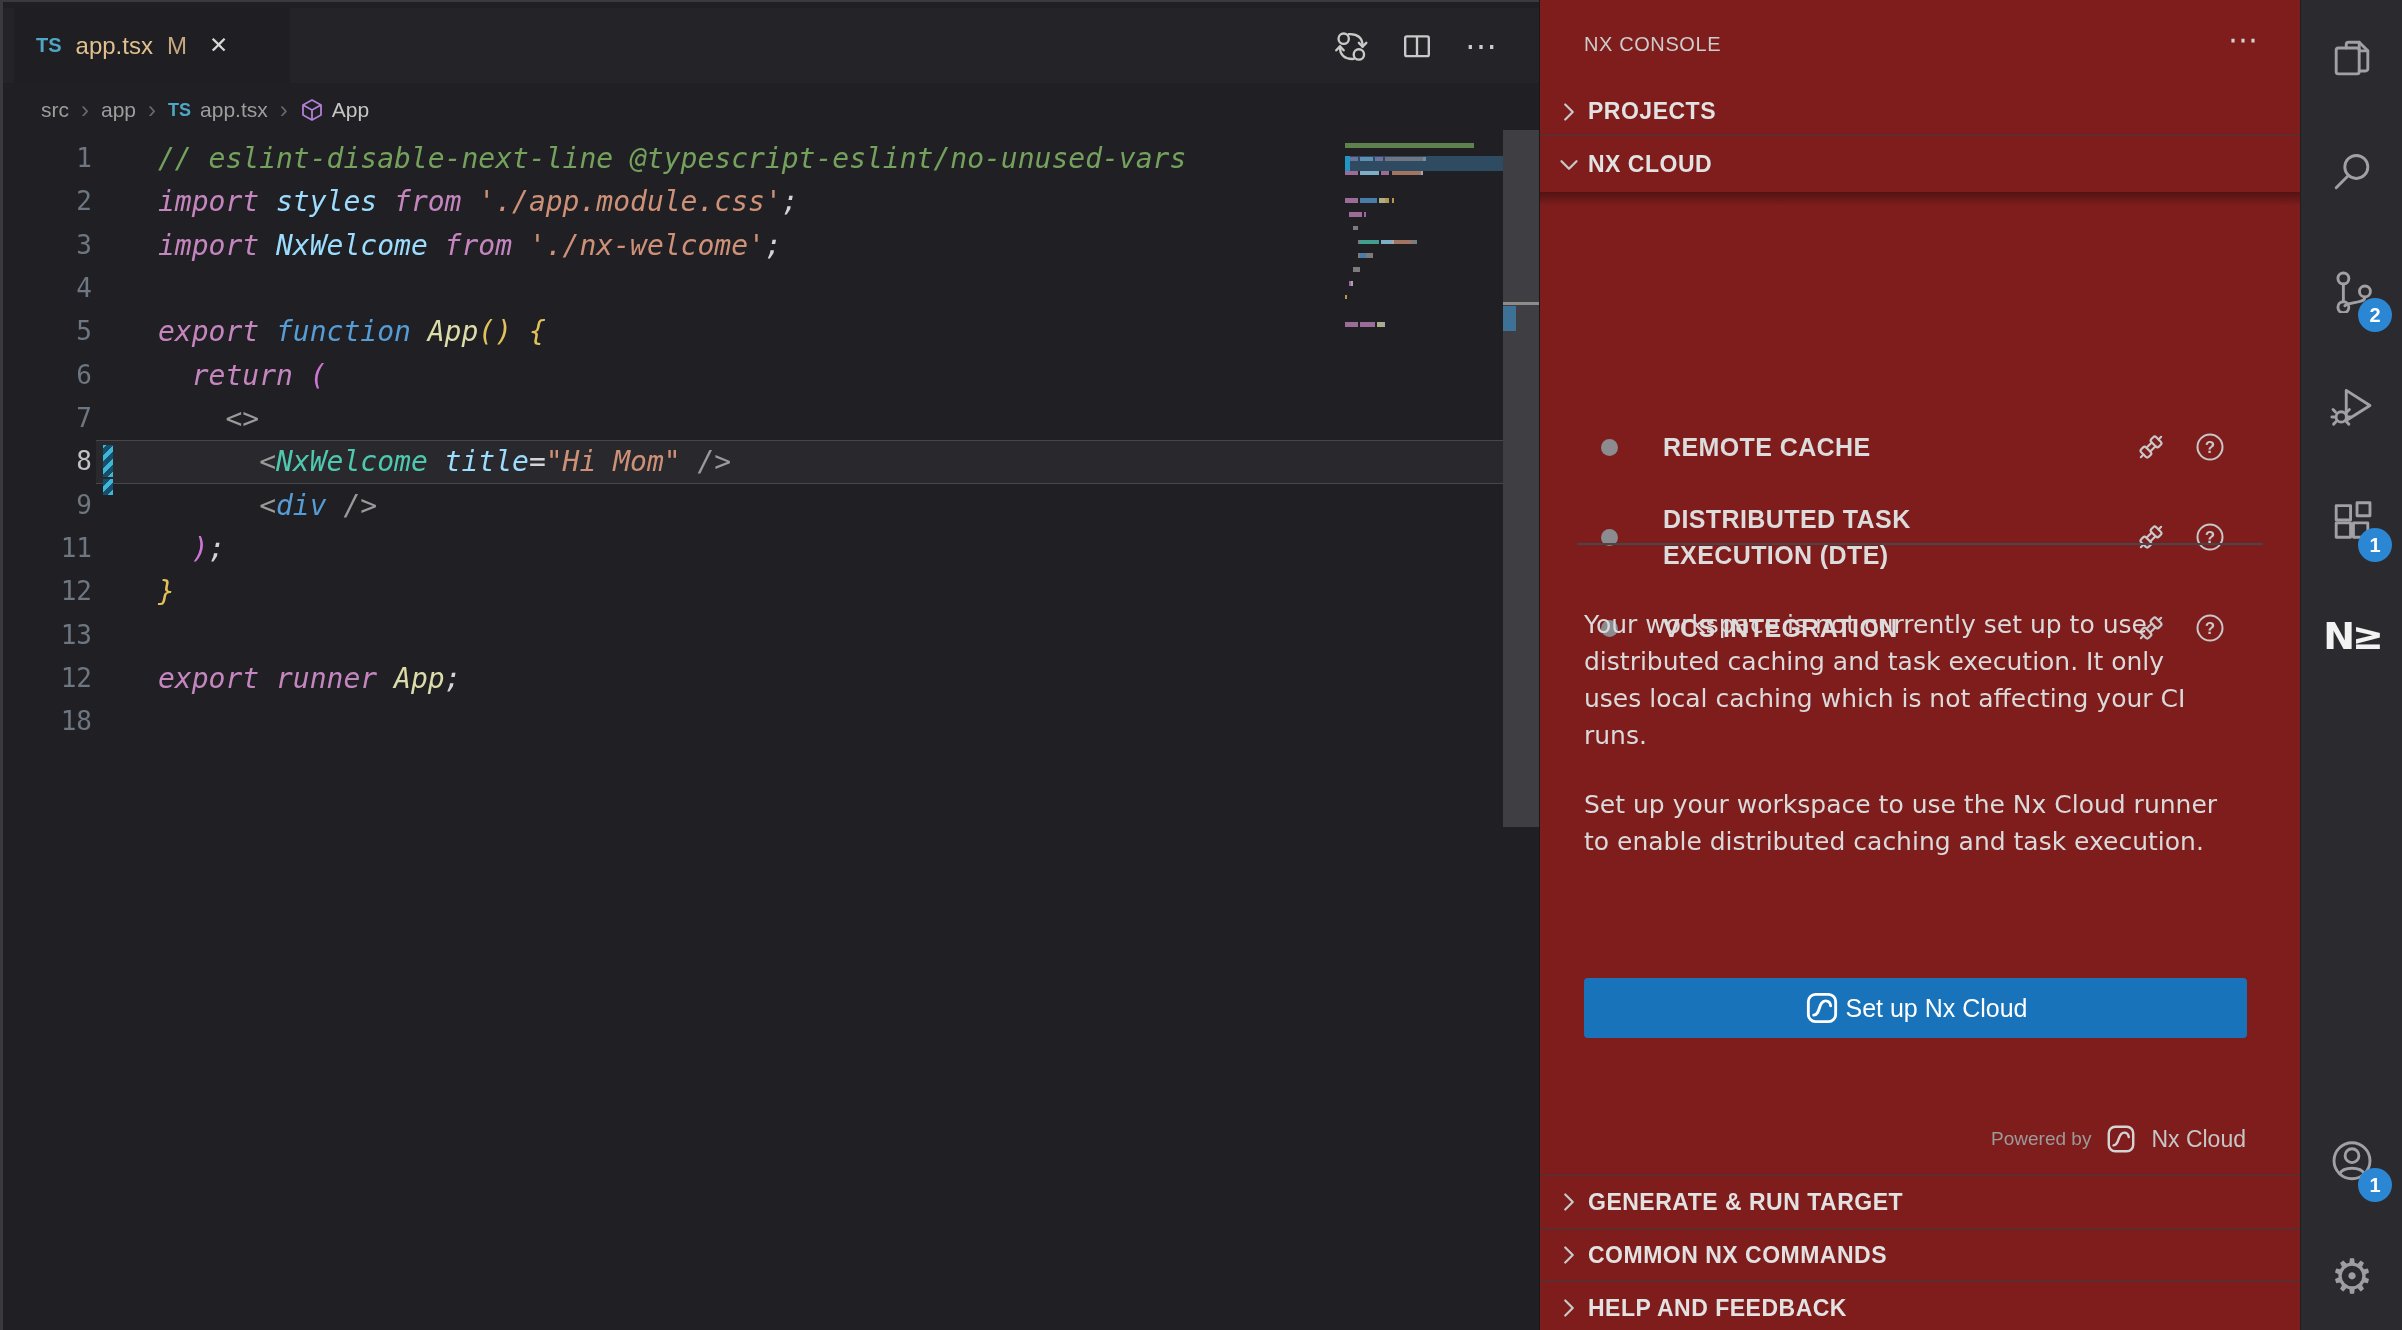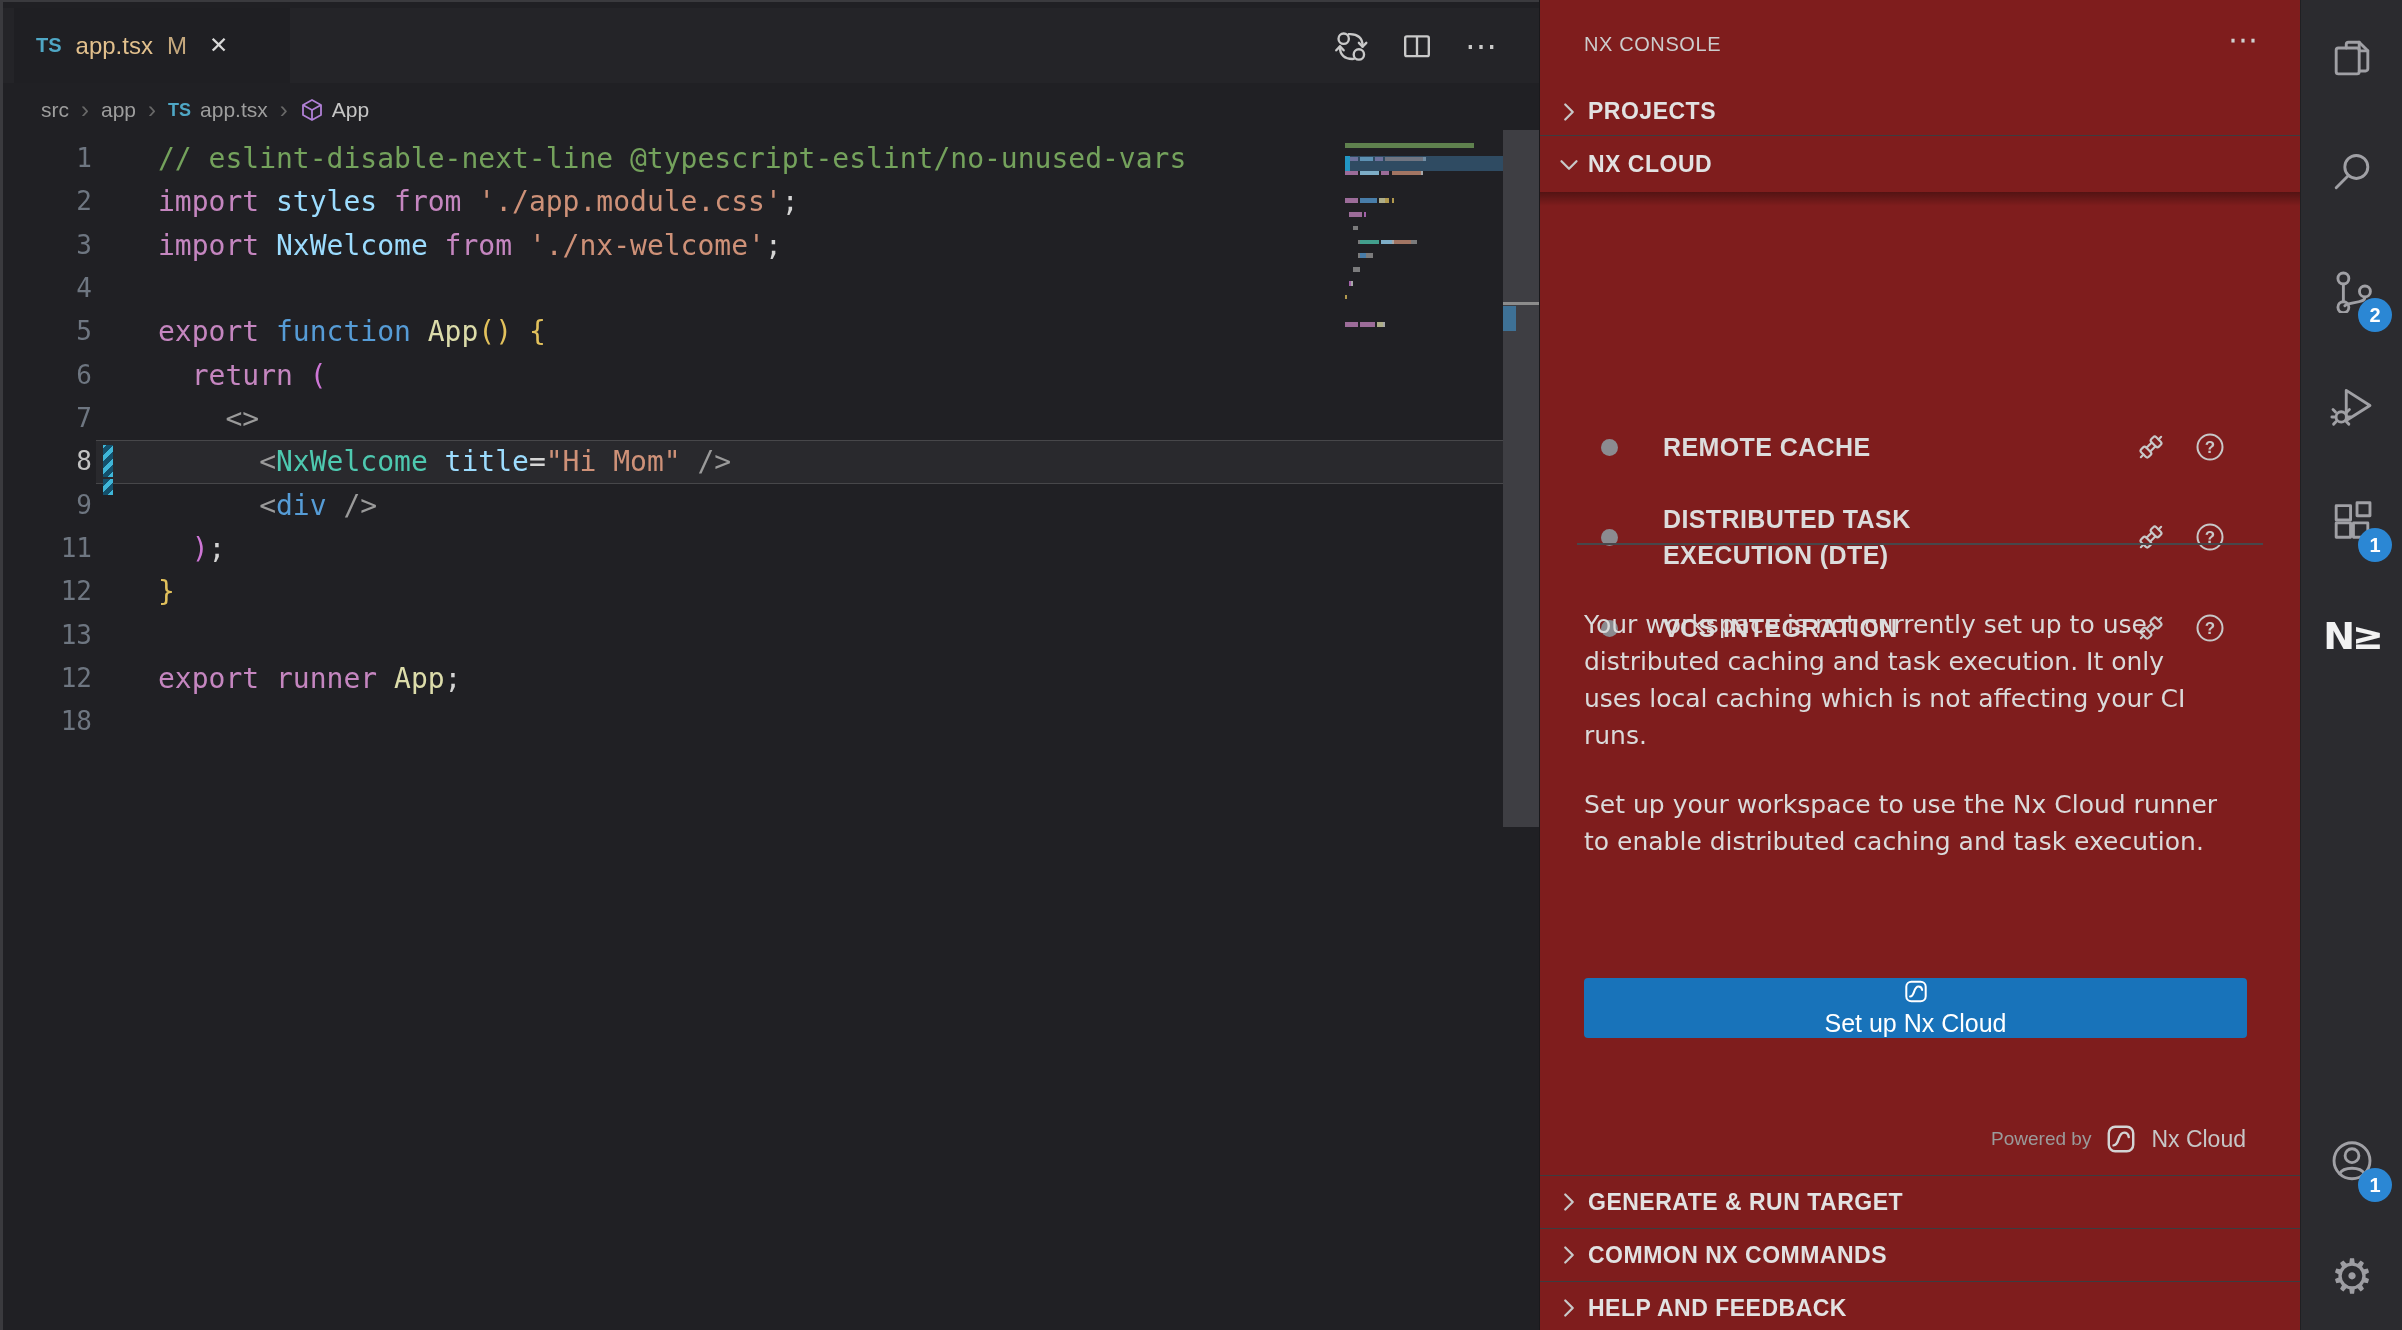--- a/index.html
+++ b/index.html
@@ -34,21 +34,21 @@
   .bc-last { color:#c5c5c5; }
   .bc-cube { margin-right:8px; display:flex; align-items:center; }
 
   
   .code-area { position:absolute; left:0; top:137px; width:1503px; }
   .code-row { position:relative; height:43.35px; line-height:43.35px; white-space:pre;
               font-family:"DejaVu Sans Mono", monospace; font-size:28px; }
   .code-row .ln { position:absolute; left:0; top:0; width:92px; text-align:right; color:#6e7681;
                   font-size:26px; }
   .code-row.current .ln { color:#c2c2c2; }
-  .code-row .code-text { position:absolute; left:158px; top:0; }
+  .code-row .code-text { position:absolute; left:158px; top:0;font-style:italic; }
   .code-row.current::before { content:""; position:absolute; left:96px; right:0; top:0; bottom:0;
       background:rgba(255,255,255,0.045);
       border-top:1.5px solid rgba(150,150,150,0.28); border-bottom:1.5px solid rgba(150,150,150,0.28); }
   .git-marker { position:absolute; left:103px; width:10px; z-index:3;
       background:repeating-linear-gradient(-45deg,#3fb6d8 0 4px,#14506b 4px 9px); }
 
   
   .minimap { position:absolute; left:1345px; top:138px; width:158px; height:210px; overflow:hidden; }
   .mm-row { position:absolute; left:0; height:4.5px; display:flex; }
   .mm-cur { position:absolute; left:1345px; top:156px; width:158px; height:15px;
@@ -84,21 +84,21 @@
   .f1 { top:225px; height:60px; } .f2 { top:300px; height:90px; } .f3 { top:406px; height:60px; }
 
   .web-divider { position:absolute; left:37px; top:351px; width:686px; height:2px; background:#47474b; }
 
   .para { position:absolute; left:44px; width:645px; font-family:"DejaVu Sans", sans-serif;
           font-size:25px; line-height:37px; color:#dadada; }
   .p1 { top:414px; } .p2 { top:594px; }
 
   .setup-btn { position:absolute; left:44px; top:786px; width:663px; height:60px; border:none; border-radius:4px;
                display:flex; align-items:center; justify-content:center; gap:4px; cursor:pointer; color:#ffffff;
-               font-size:25px; font-family:"Liberation Sans", sans-serif;flex-direction:column; }
+               font-size:25px; font-family:"Liberation Sans", sans-serif; }
   .powered { position:absolute; right:54px; top:930px; display:flex; align-items:center; gap:13px; }
   .powered-by { font-size:19px; color:#9b9b9b; }
   .powered-brand { font-size:23px; color:#c6c6c6; }
 
   .bottom-sects { position:absolute; left:0; top:1175px; width:100%; }
   .bsect { position:relative; height:53px; border-top:1px solid #3c3c40; display:flex; align-items:center; cursor:pointer; }
   .bsect .chev { margin-left:14px; width:30px; display:flex; }
 
   
   .activitybar { position:absolute; left:2300px; top:0; width:102px; height:1330px; background:#2b2b2f;

